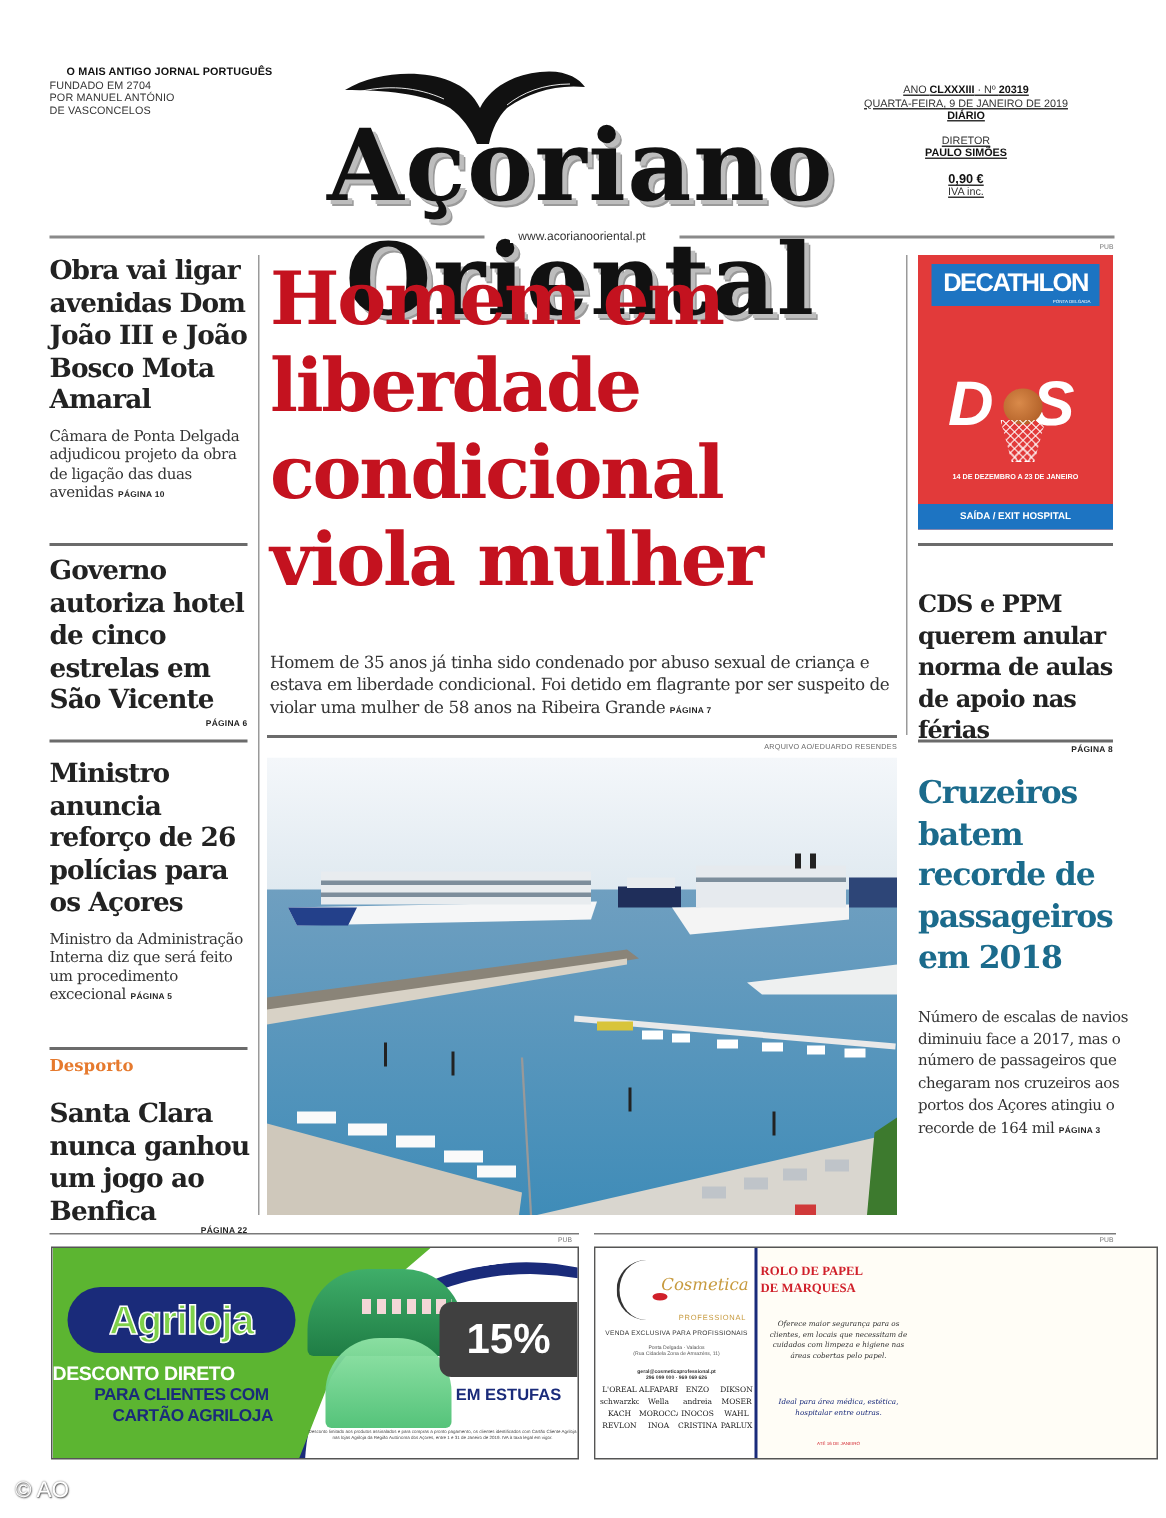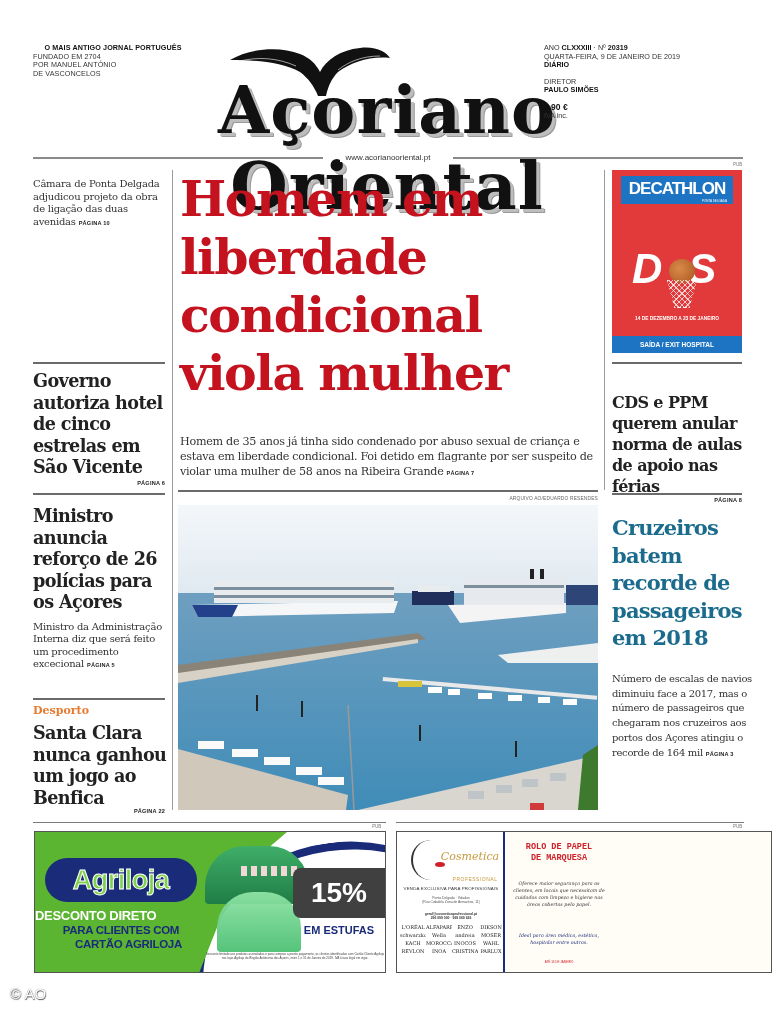--- a/index.html
+++ b/index.html
@@ -4,21 +4,21 @@
 <style>
   * { box-sizing: border-box; margin: 0; padding: 0; }
   html, body { width: 777px; height: 1012px; background: #ffffff; overflow: hidden; }
   body { position: relative; font-family: "DejaVu Serif", serif; color: #222; }
 
   .abs { position: absolute; }
 
   
   .mast-left { left: 33px; top: 44px; width: 160px; font-family: "Liberation Sans", sans-serif; font-size: 7.2px; line-height: 8.6px; color: #333; letter-spacing: 0.1px; }
   .mast-left .strong { font-weight: bold; color: #111; text-align: center; }
-  .mast-right { right: 33px; top: 44px; width: 200px; text-align: left; font-family: "Liberation Sans", sans-serif; font-size: 7.2px; line-height: 8.6px; color: #333; }
+  .mast-right { right: 33px; top: 56px; width: 200px; text-align: center; font-family: "Liberation Sans", sans-serif; font-size: 7.2px; line-height: 8.6px; color: #333; text-decoration: underline; }
   .mast-right b { color: #111; }
   .mast-right .gap { height: 8px; }
   .mast-right .price { font-size: 8.5px; font-weight: bold; color: #111; }
 
   .logo { left: 92px; top: 72px; width: 590px; height: 76px; }
   .logo-text { position: absolute; left: 0; top: 0; width: 100%; text-align: center; font-family: "DejaVu Serif", serif; font-weight: bold; font-size: 66px; line-height: 76px; color: #111; letter-spacing: 1px; text-shadow: 3px 3px 0 #bdbdbd, 4px 4px 0 #9a9a9a; }
   .eagle { left: 230px; top: 38px; width: 160px; height: 60px; }
 
   .url-rule { left: 33px; top: 153px; width: 710px; height: 10px; }
   .url-rule .line { position: absolute; top: 4px; height: 2px; background: #8a8a8a; }
@@ -83,21 +83,21 @@
   .cosm .face { position: absolute; left: 14px; top: 8px; width: 40px; height: 40px; border-left: 2px solid #333; border-radius: 50% 0 0 50%; }
   .cosm .lips { position: absolute; left: 38px; top: 30px; width: 10px; height: 5px; border-radius: 50%; background: #d0202a; }
   .cosm .cname { position: absolute; left: 40px; top: 18px; width: 66px; font-family: "DejaVu Serif", serif; font-style: italic; font-size: 11px; color: #c79a3e; text-align: center; }
   .cosm .cprof { position: absolute; left: 50px; top: 44px; width: 56px; font-family: "Liberation Sans", sans-serif; font-size: 5px; color: #c79a3e; letter-spacing: 0.5px; text-align: center; }
   .cosm .vend { position: absolute; left: 0; top: 54px; width: 108px; text-align: center; font-family: "Liberation Sans", sans-serif; font-size: 4.4px; color: #333; letter-spacing: 0.2px; }
   .cosm .addr { position: absolute; left: 0; top: 64px; width: 108px; text-align: center; font-family: "Liberation Sans", sans-serif; font-size: 3.4px; line-height: 4.4px; color: #555; }
   .cosm .contact { position: absolute; left: 0; top: 80px; width: 108px; text-align: center; font-family: "Liberation Sans", sans-serif; font-size: 3.4px; line-height: 4.4px; color: #333; font-weight: bold; }
   .cosm .brands { position: absolute; left: 3px; top: 92px; width: 104px; display: grid; grid-template-columns: repeat(4, 1fr); row-gap: 2px; font-family: "DejaVu Serif", serif; font-size: 5px; color: #222; }
   .cosm .brands span { text-align: center; white-space: nowrap; overflow: hidden; }
   .cosm .mid { position: absolute; left: 110px; top: 0; width: 104px; height: 100%; }
-  .cosm .rolo-title { position: absolute; left: 0; top: 10px; width: 100%; text-align: center; font-family: Liberation Mono, monospace; font-weight: bold; font-size: 8.5px; line-height: 11px; color: #d0202a; }
+  .cosm .rolo-title { position: absolute; left: 0; top: 10px; width: 100%; text-align: left; font-family: Liberation Serif, serif; font-weight: bold; font-size: 8.5px; line-height: 11px; color: #d0202a; }
   .cosm .rolo-body { position: absolute; left: 4px; top: 48px; width: 96px; text-align: center; font-family: "DejaVu Serif", serif; font-style: italic; font-size: 4.8px; line-height: 7px; color: #333; }
   .cosm .rolo-ideal { position: absolute; left: 2px; top: 100px; width: 100px; text-align: center; font-family: "DejaVu Serif", serif; font-style: italic; font-size: 4.8px; line-height: 7px; color: #1a2b7a; }
   .cosm .rolo-date { position: absolute; left: 0; top: 128px; width: 100%; text-align: center; font-family: "Liberation Sans", sans-serif; font-size: 3px; color: #d0202a; }
   .cosm .right { position: absolute; left: 214px; top: 0; width: 162px; height: 100%; background: #f7e58e; border-left: 1px solid #6b5a2a; border-radius: 20px 0 0 0; }
   .cosm .roll { position: absolute; background: linear-gradient(160deg, #ffffff, #d6d6d6); border-radius: 10px; transform: rotate(52deg); }
   .cosm .core { position: absolute; width: 20px; height: 20px; border-radius: 50%; background: radial-gradient(circle, #3a2a22 45%, #fafafa 50%); }
   .cosm .rm { position: absolute; left: 74px; top: 6px; width: 84px; text-align: center; font-family: "DejaVu Serif", serif; font-style: italic; font-size: 6.5px; line-height: 8px; color: #333; }
   .cosm .rm2 { position: absolute; left: 74px; top: 14px; width: 84px; text-align: center; font-family: "Liberation Sans", sans-serif; font-size: 6px; color: #333; }
   .cosm .price { position: absolute; left: 96px; top: 35px; width: 62px; text-align: center; font-family: "DejaVu Sans Mono", monospace; font-weight: bold; font-size: 10px; color: #d0202a; }
   .cosm .unit { position: absolute; left: 96px; top: 48px; width: 62px; text-align: center; font-family: "Liberation Sans", sans-serif; font-weight: bold; font-size: 4.5px; color: #333; }
@@ -142,39 +142,40 @@
   <div class="line" style="left:0; width:290px;"></div>
   <div class="line" style="left:420px; width:290px;"></div>
   <div class="url"><span>www.acorianooriental.pt</span></div>
 </div>
 
 <div class="abs vrule" style="left:172px; top:170px; height:640px;"></div>
 <div class="abs vrule" style="left:604px; top:170px; height:320px;"></div>
 
 <div class="left-col">
   <div class="abs" style="left:33px; top:170px; width:136px;">
+    <div class="story-title">Obra vai ligar avenidas Dom João III e João Bosco Mota Amaral</div>
     <div class="story-body" style="margin-top:8px;"><span>Câmara de Ponta Delgada adjudicou projeto da obra de ligação das duas avenidas</span><span class="page-ref">PÁGINA 10</span></div>
   </div>
   <div class="abs hrule" style="left:33px; top:362px; width:132px;"></div>
 
   <div class="abs" style="left:33px; top:370px; width:136px;">
     <div class="story-title">Governo autoriza hotel de cinco estrelas em São Vicente</div>
     <span class="page-ref page-ref-right" style="margin-top:2px; padding-right:4px;">PÁGINA 6</span>
   </div>
   <div class="abs hrule" style="left:33px; top:493px; width:132px;"></div>
 
   <div class="abs" style="left:33px; top:505px; width:136px;">
     <div class="story-title">Ministro anuncia reforço de 26 polícias para os Açores</div>
     <div class="story-body" style="margin-top:8px;"><span>Ministro da Administração Interna diz que será feito um procedimento excecional</span><span class="page-ref">PÁGINA 5</span></div>
   </div>
   <div class="abs hrule" style="left:33px; top:698px; width:132px;"></div>
 
   <div class="abs" style="left:33px; top:704px; width:136px;">
     <div class="kicker">Desporto</div>
-    <div class="story-title" style="margin-top:5px;">Santa Clara nunca ganhou um jogo ao Benfica</div>
+    <div class="story-title" style="margin-top:15px;">Santa Clara nunca ganhou um jogo ao Benfica</div>
     <span class="page-ref page-ref-right" style="padding-right:4px;">PÁGINA 22</span>
   </div>
 </div>
 
 <div class="abs main-title">Homem em liberdade condicional viola mulher</div>
 <div class="abs main-lede"><span>Homem de 35 anos já tinha sido condenado por abuso sexual de criança e estava em liberdade condicional. Foi detido em flagrante por ser suspeito de violar uma mulher de 58 anos na Ribeira Grande</span><span class="page-ref">PÁGINA 7</span></div>
 <div class="abs hrule" style="left:178px; top:490px; width:420px;"></div>
 
 <div class="abs photo-credit">ARQUIVO AO/EDUARDO RESENDES</div>
 <svg class="abs photo" viewBox="0 0 420 305" preserveAspectRatio="none">

